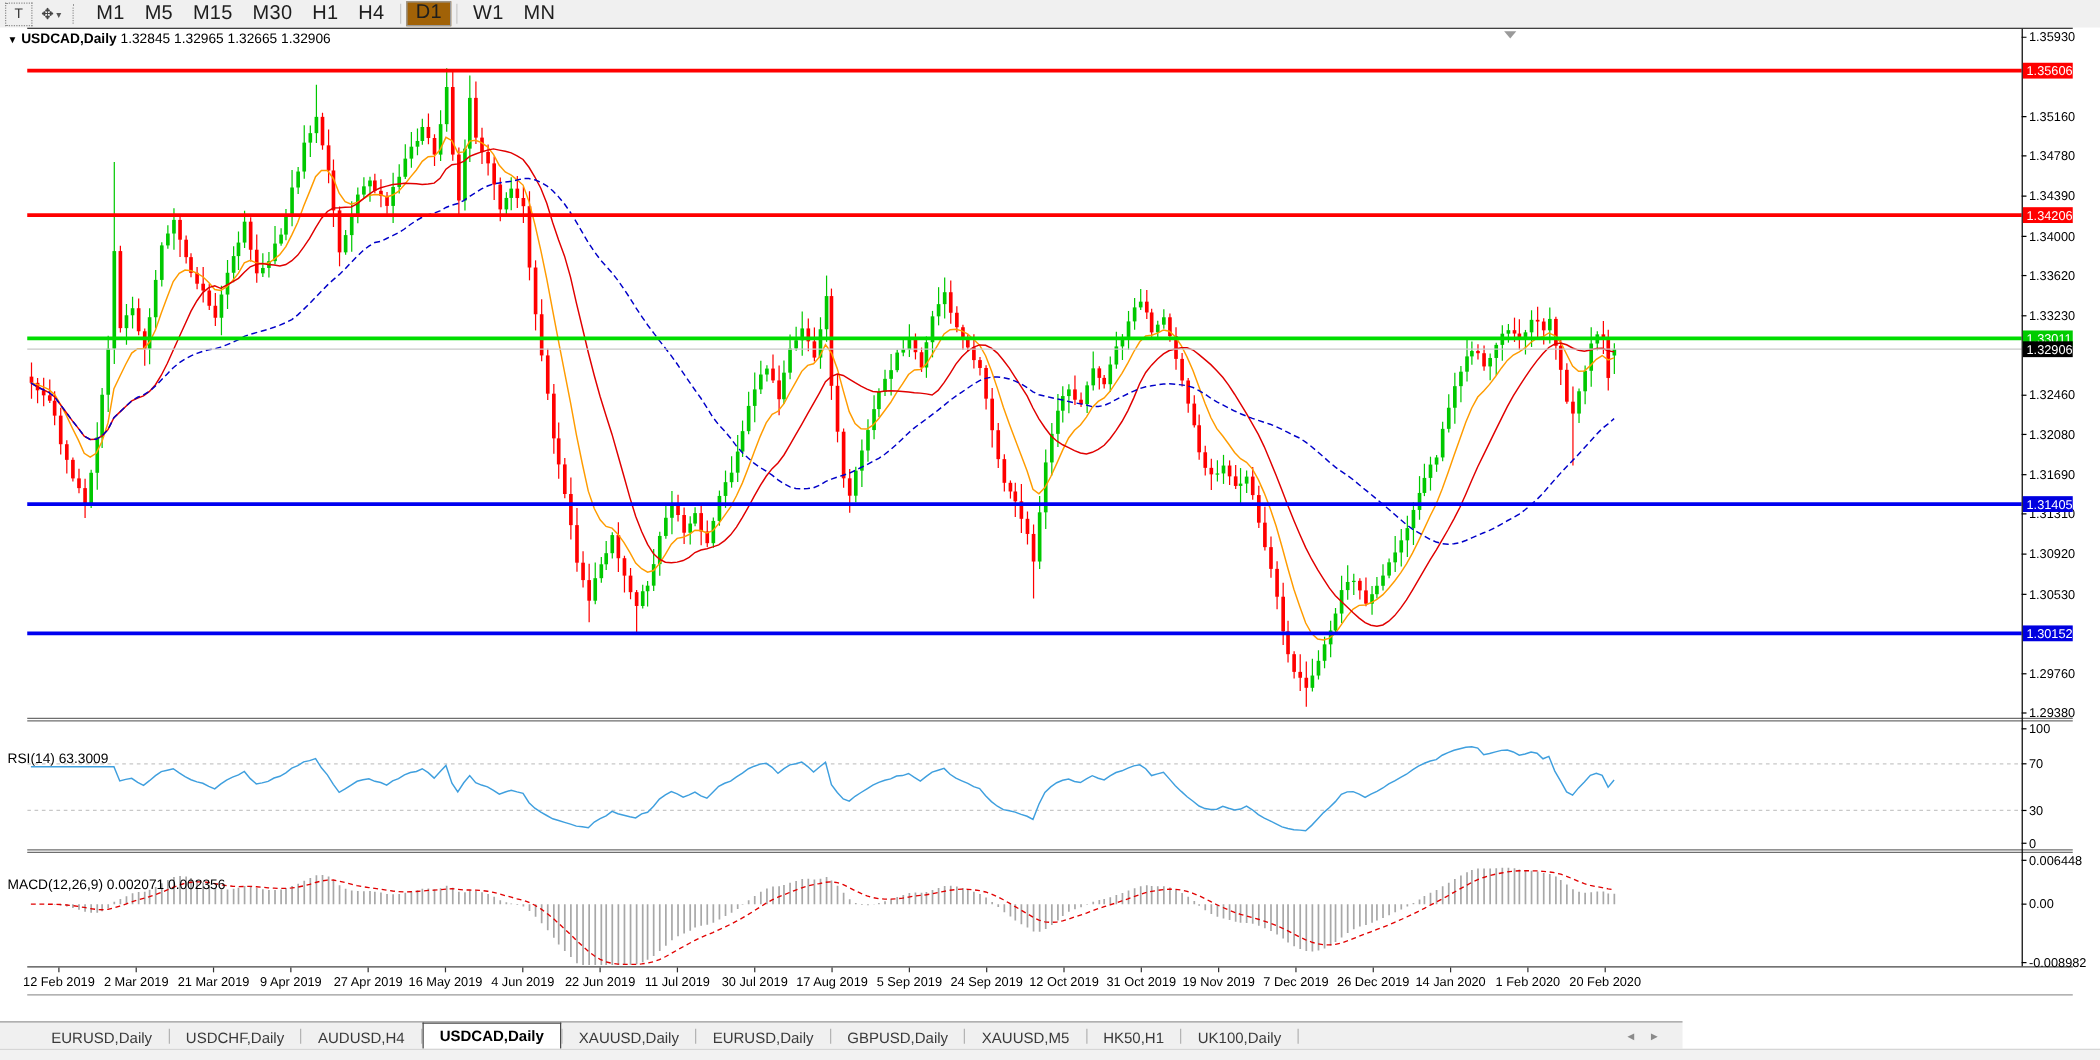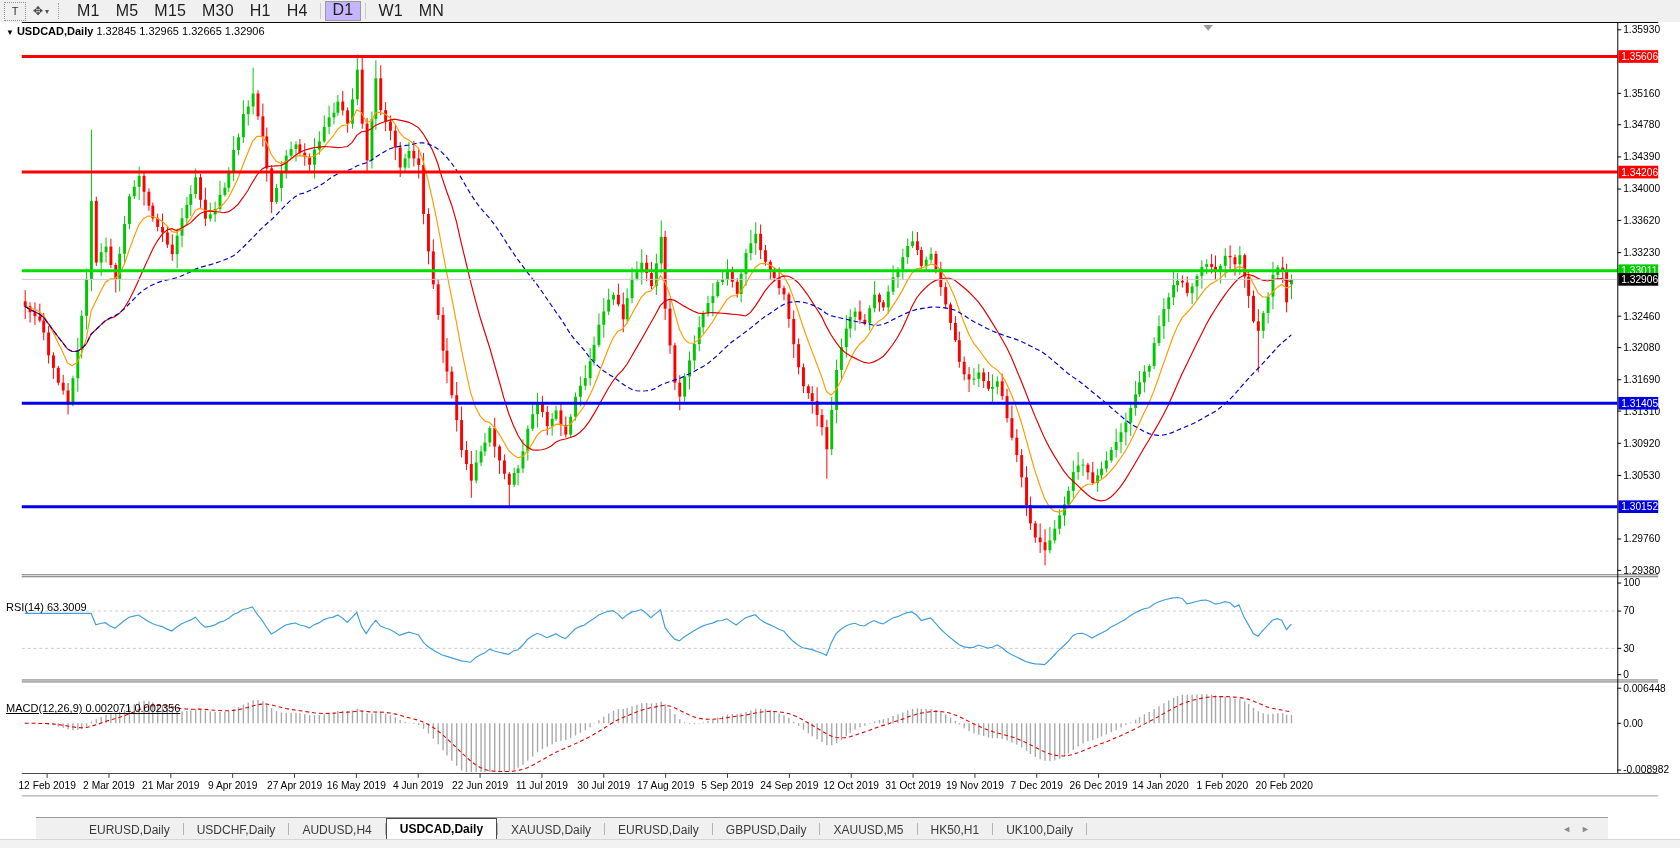--- a/index.html
+++ b/index.html
@@ -7,31 +7,31 @@
   
   .toolbar{position:absolute;left:0;top:0;width:1680px;height:22px;background:#f0f0f0;
            display:flex;align-items:center;box-sizing:border-box;padding-left:4px;}
   .tool-btn{width:20px;height:17px;margin-right:4px;display:flex;align-items:center;justify-content:center;
             font-size:11px;color:#333;border:1px dotted #8f8f8f;background:#f0f0f0;}
   .tool-btn2{height:17px;margin-right:4px;display:flex;align-items:center;justify-content:center;
              font-size:12px;color:#444;padding:0 3px;}
   .caret{font-size:8px;color:#555;margin-left:2px;}
   .grip{width:6px;height:16px;border-left:1px dotted #999;margin:0 4px 0 2px;}
   .tf-btn{padding:0 8px;height:18px;line-height:18px;font-size:16px;color:#1e1e1e;letter-spacing:.2px;}
-  .tf-btn.active{background:#c4b5fd;border:1px solid #9a9a9a;line-height:16px;padding:0 7px;}
+  .tf-btn.active{background:#a16207;border:1px solid #9a9a9a;line-height:16px;padding:0 7px;}
   .vsep{width:1px;height:16px;background:#c9c9c9;margin:0 4px;}
   
   .pane-label{position:absolute;font-size:11px;color:#000;white-space:pre;}
   #chart-title{left:6px;top:25px;}
   #chart-title .tri{font-size:8px;color:#000;margin-right:3px;}
   #rsi-label{left:6px;top:601px;}
-  #macd-label{left:6px;top:702px;text-decoration:underline;}
+  #macd-label{left:6px;top:702px;}
   
-  .tabbar{position:absolute;left:0;top:817px;width:1572px;height:22px;background:#f0f0f0;
-          border-top:1px solid #9a9a9a;display:flex;align-items:flex-end;box-sizing:border-box;padding-left:40px;margin-left:36px;}
+  .tabbar{position:absolute;left:0;top:817px;width:1346px;height:22px;background:#f0f0f0;
+          border-top:1px solid #9a9a9a;display:flex;align-items:flex-end;box-sizing:border-box;padding-left:28px;}
   .tab{padding:0 13px;font-size:12px;color:#3a3a3a;height:18px;line-height:18px;white-space:nowrap;}
   .tab.active{background:#fff;border:1px solid #4a4a4a;border-bottom:none;font-weight:bold;color:#000;height:20px;line-height:20px;}
   .tab-div{width:1px;height:12px;background:#b4b4b4;margin:0 0 4px 0;}
   .tab-arrows{position:absolute;right:8px;top:6px;color:#8a8a8a;font-size:9px;letter-spacing:10px;cursor:default;}
   .statusbar{position:absolute;left:0;top:839px;width:1680px;height:9px;background:#f2f2f2;border-top:1px solid #d6d6d6;box-sizing:border-box;}
   svg text{font-family:"Liberation Sans",sans-serif;}
 </style>
 </head>
 <body>
 

